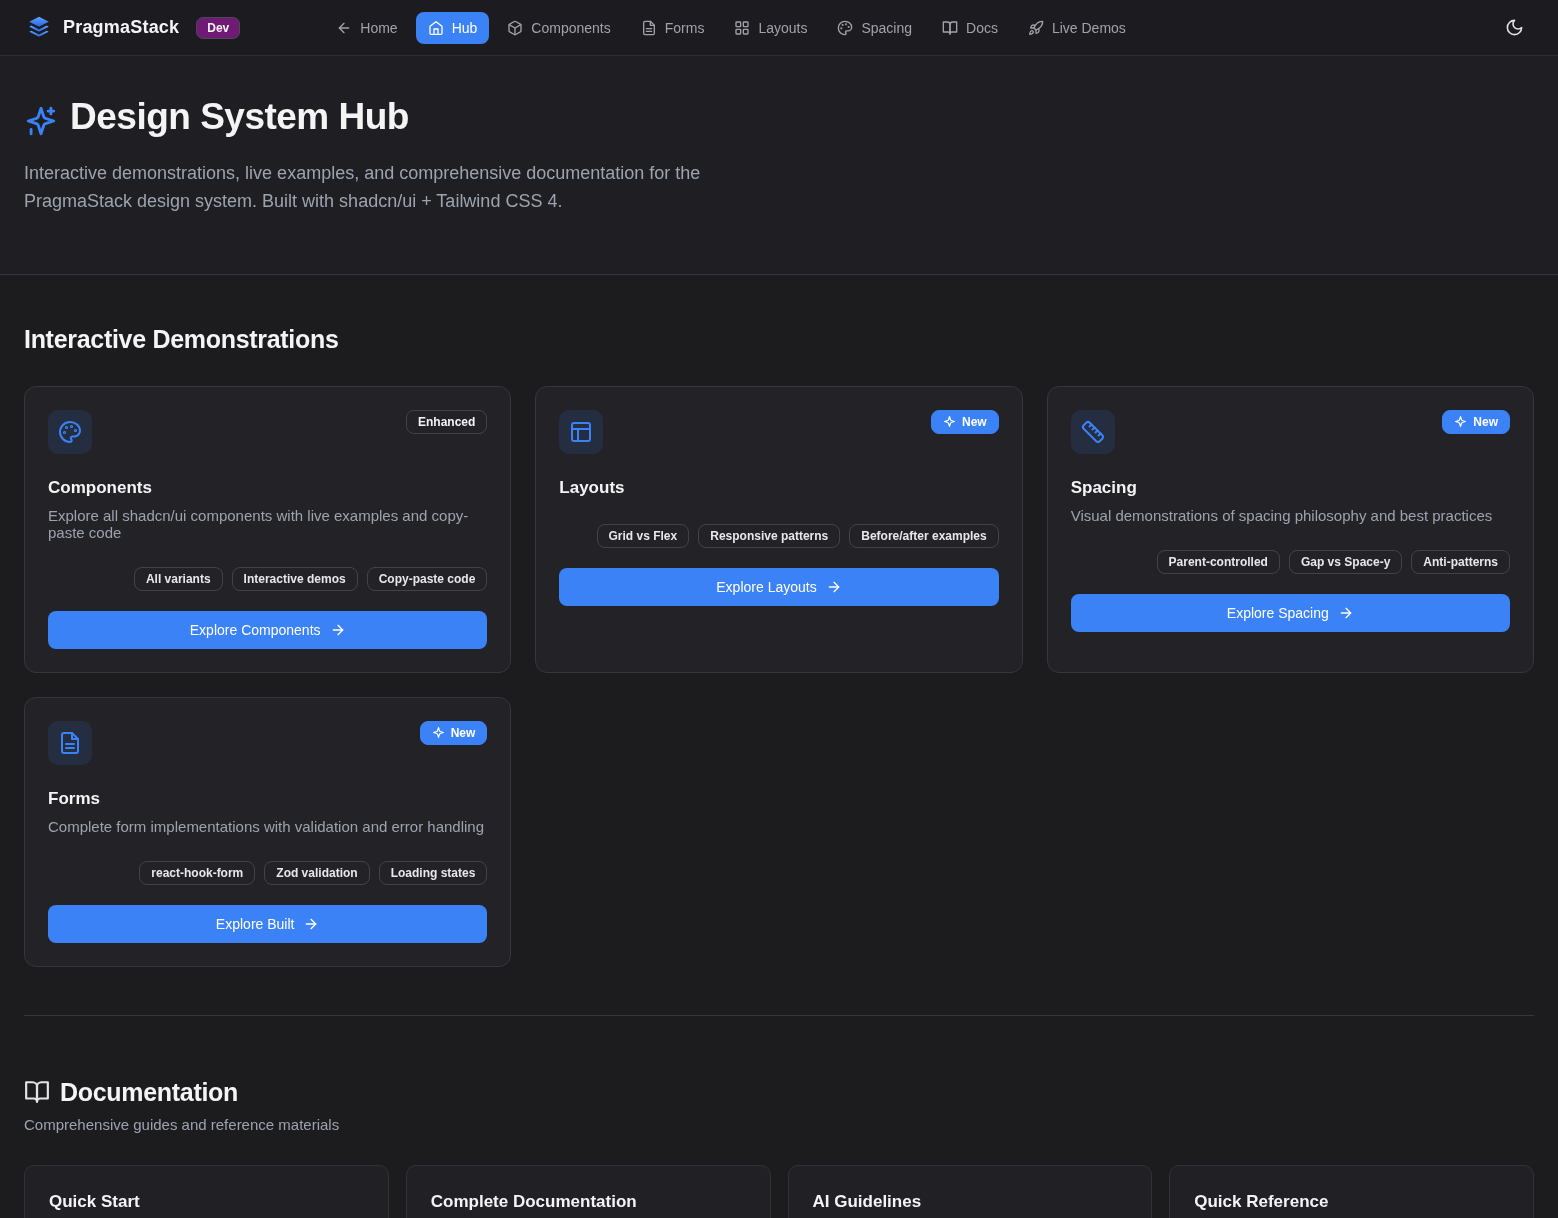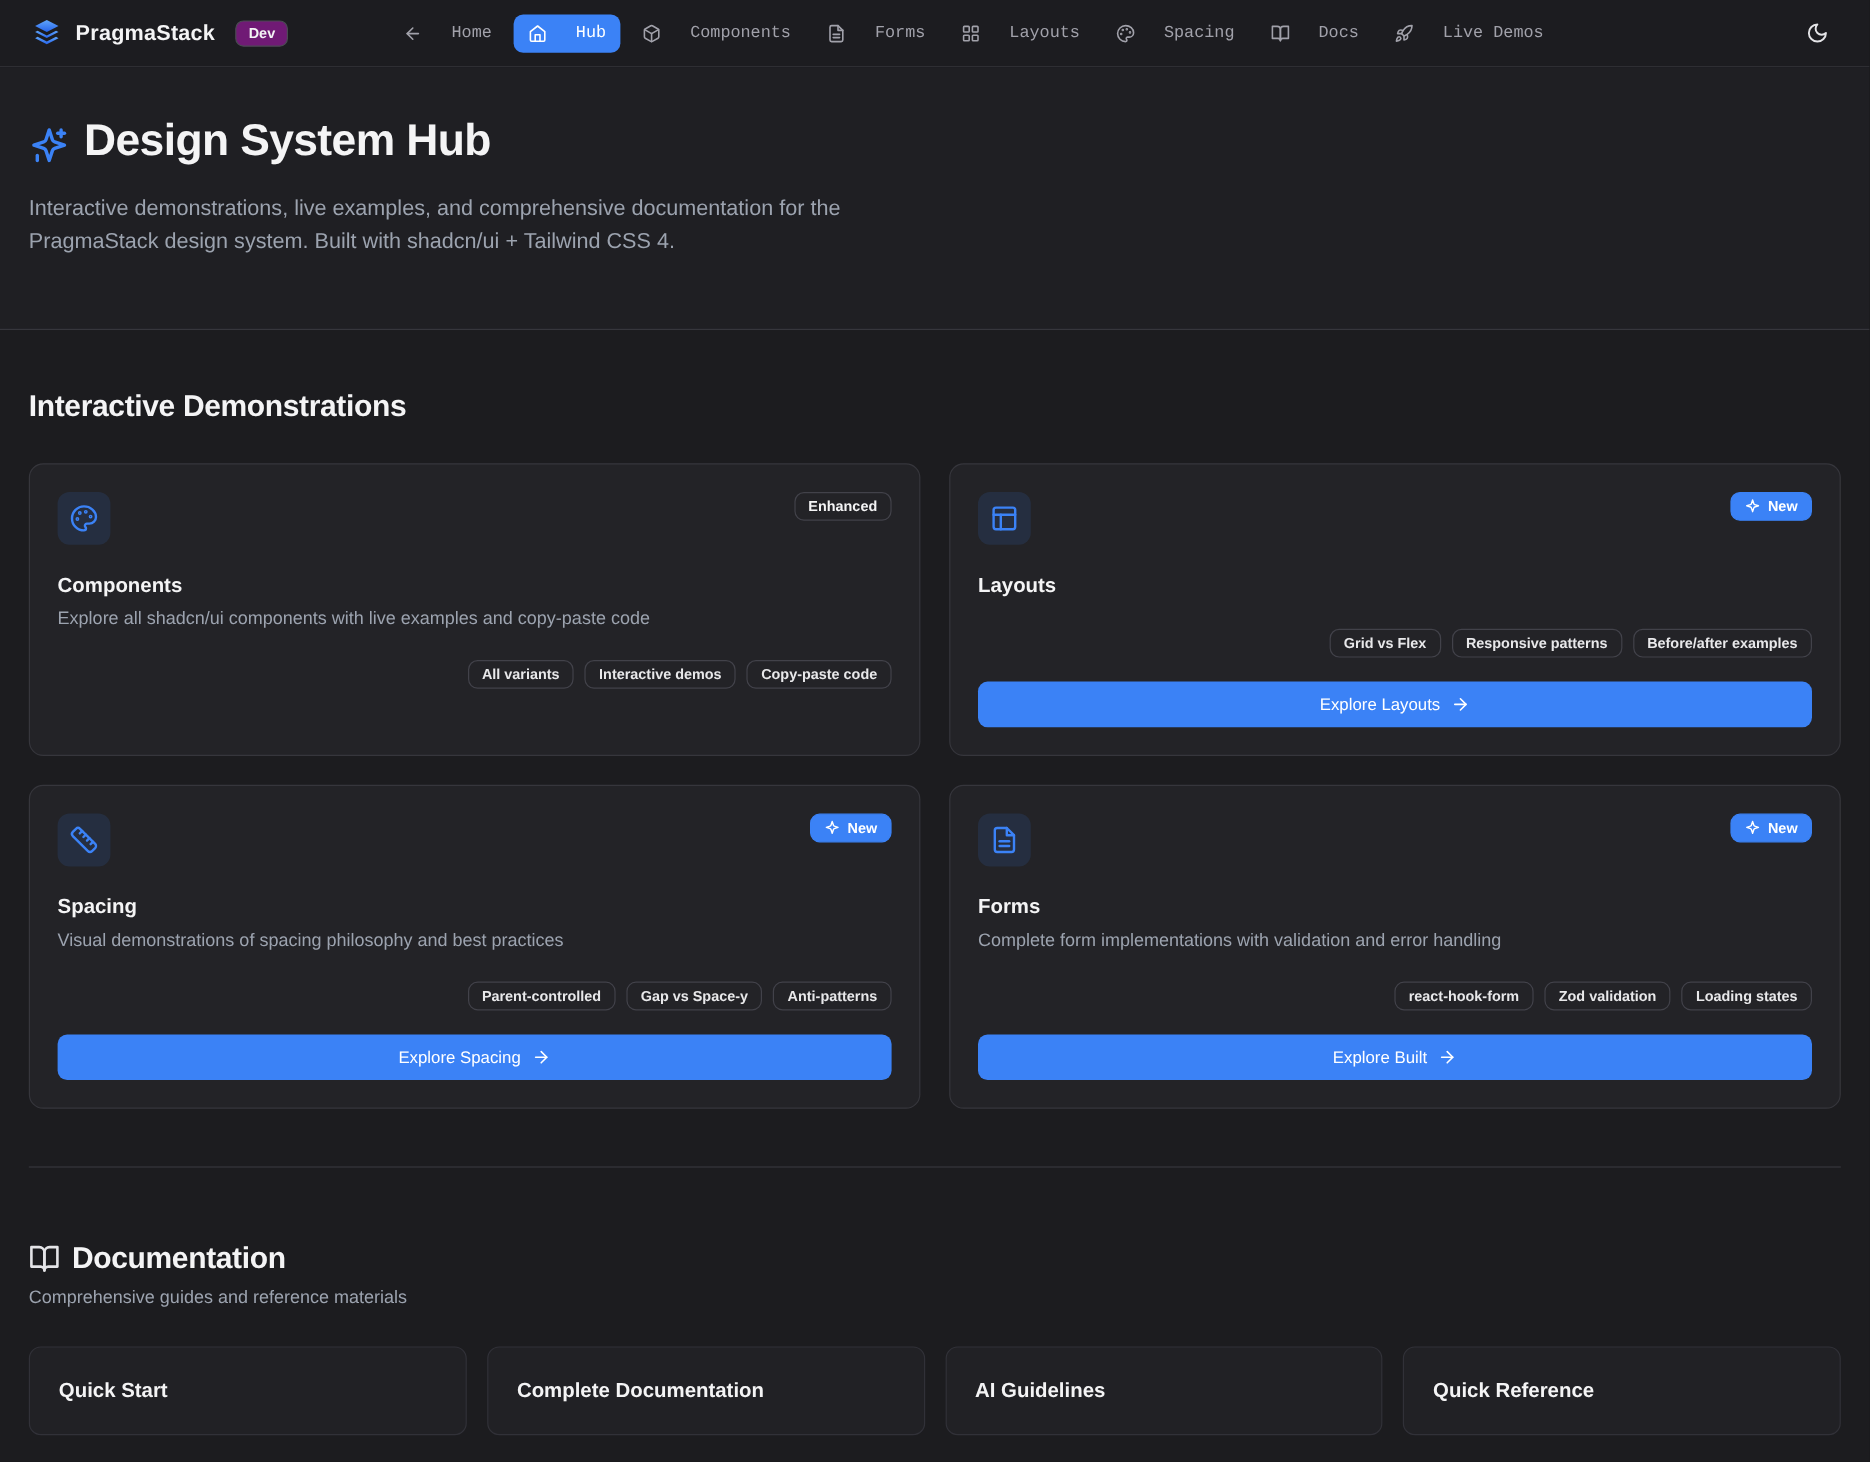--- a/index.html
+++ b/index.html
@@ -36,23 +36,23 @@
   }
   .brand{display:flex;align-items:center;gap:11px;cursor:pointer;}
   .brand-name{font-size:18px;font-weight:700;letter-spacing:.2px;}
   .brand-badge{
     font-size:12px;font-weight:600;color:var(--text);
     border:1px solid #4a4a52;background:#701a75;
     border-radius:7px;padding:3px 10px;margin-left:6px;
   }
   .nav-items{display:flex;align-items:center;gap:6px;margin-left:84px;}
   .nav-item{
-    display:flex;align-items:center;gap:24px;
+    display:flex;align-items:center;gap:8px;
     color:var(--text-nav);font-size:14px;font-weight:500;
-    padding:8px 12px;border-radius:8px;cursor:pointer;background:transparent;border:none;font-family:Liberation Mono, monospace;
+    padding:8px 12px;border-radius:8px;cursor:pointer;background:transparent;border:none;
   }
   .nav-item.active{background:var(--accent);color:#fff;}
   .nav-item svg{width:16px;height:16px;}
   .theme-toggle{
     margin-left:auto;background:transparent;border:none;cursor:pointer;
     color:#e4e4e7;padding:8px;border-radius:8px;display:flex;align-items:center;
   }
   .theme-toggle svg{width:19px;height:19px;}
 
   
@@ -72,21 +72,21 @@
   
   .container{padding:0 24px;}
   .section-head{margin-top:50px;}
   .section-title{font-size:25px;font-weight:700;letter-spacing:-.3px;display:flex;align-items:center;gap:10px;}
   .section-title svg{width:26px;height:26px;color:#e4e4e7;}
   .section-sub{margin-top:9px;font-size:15px;color:var(--text-muted);}
 
   
   .demo-grid{
     margin-top:32px;
-    display:grid;grid-template-columns:1fr 1fr;gap:24px;
+    display:grid;grid-template-columns:1fr 1fr 1fr;gap:24px;
   }
   .demo-card{
     background:var(--card-bg);
     border:1px solid var(--border);
     border-radius:12px;
     padding:23px;
   }
   .demo-card-top{display:flex;align-items:flex-start;justify-content:space-between;}
   .icon-tile{
     width:44px;height:44px;border-radius:10px;
@@ -285,20 +285,29 @@
           <span>Enhanced</span>
         </span>
       </div>
       <h3 class="demo-card-title">Components</h3>
       <p class="demo-card-desc">Explore all shadcn/ui components with live examples and copy-paste code</p>
       <div class="tag-row">
         <span class="tag">All variants</span>
         <span class="tag">Interactive demos</span>
         <span class="tag">Copy-paste code</span>
       </div>
+      <button class="cta-btn">
+        <span>Explore Components</span>
+        <span>
+          <svg viewBox="0 0 24 24" fill="none" stroke="currentColor" stroke-width="2" stroke-linecap="round" stroke-linejoin="round">
+              <path d="M5 12h14"></path>
+              <path d="m12 5 7 7-7 7"></path>
+            </svg>
+        </span>
+      </button>
     </article>
 
     <article class="demo-card">
       <div class="demo-card-top">
         <div class="icon-tile">
           <svg viewBox="0 0 24 24" fill="none" stroke="currentColor" stroke-width="2" stroke-linecap="round" stroke-linejoin="round">
               <rect x="3" y="3" width="18" height="18" rx="2"></rect>
               <path d="M3 9h18"></path>
               <path d="M9 21V9"></path>
             </svg>

